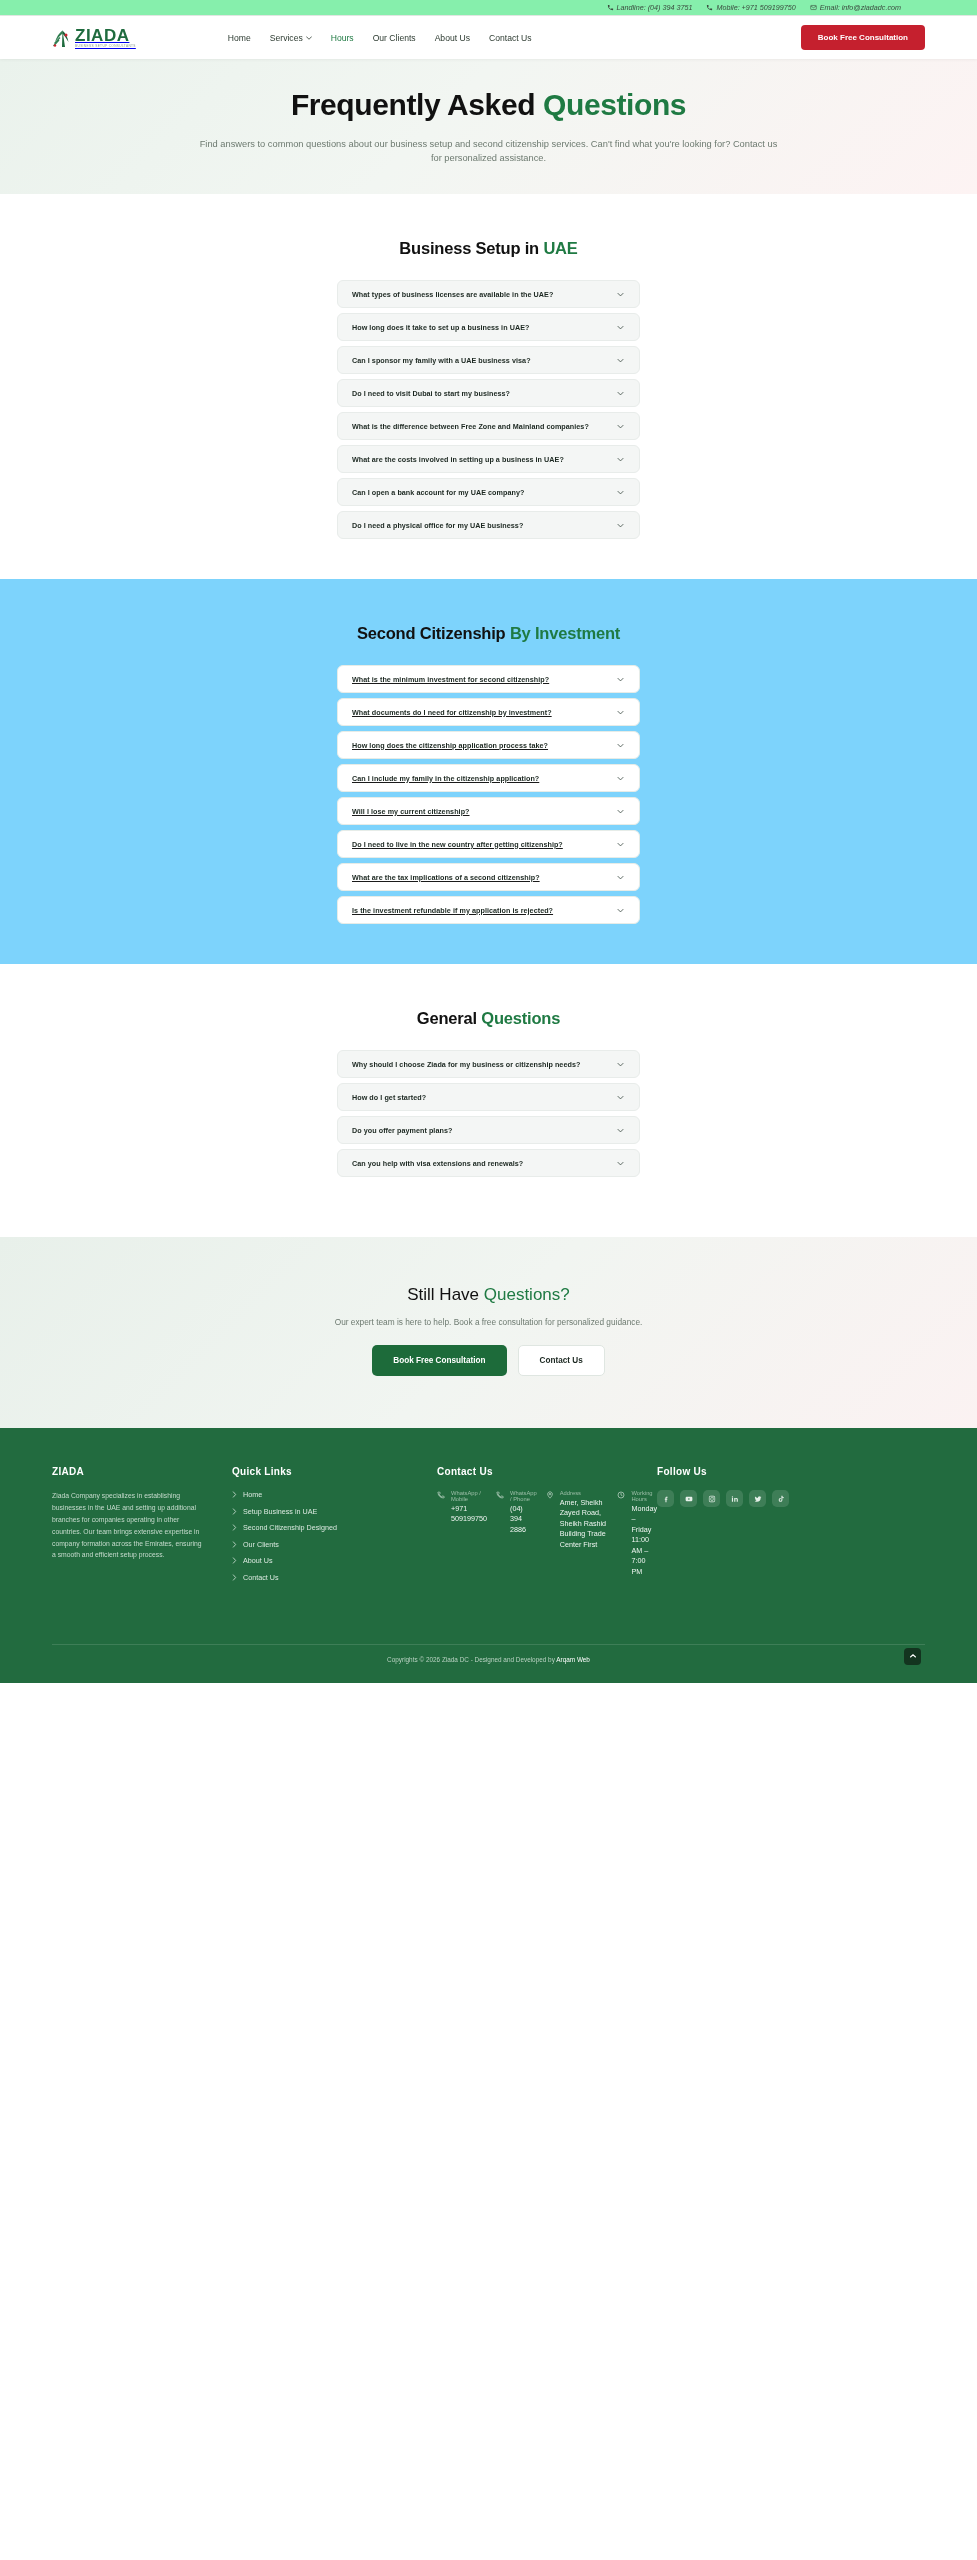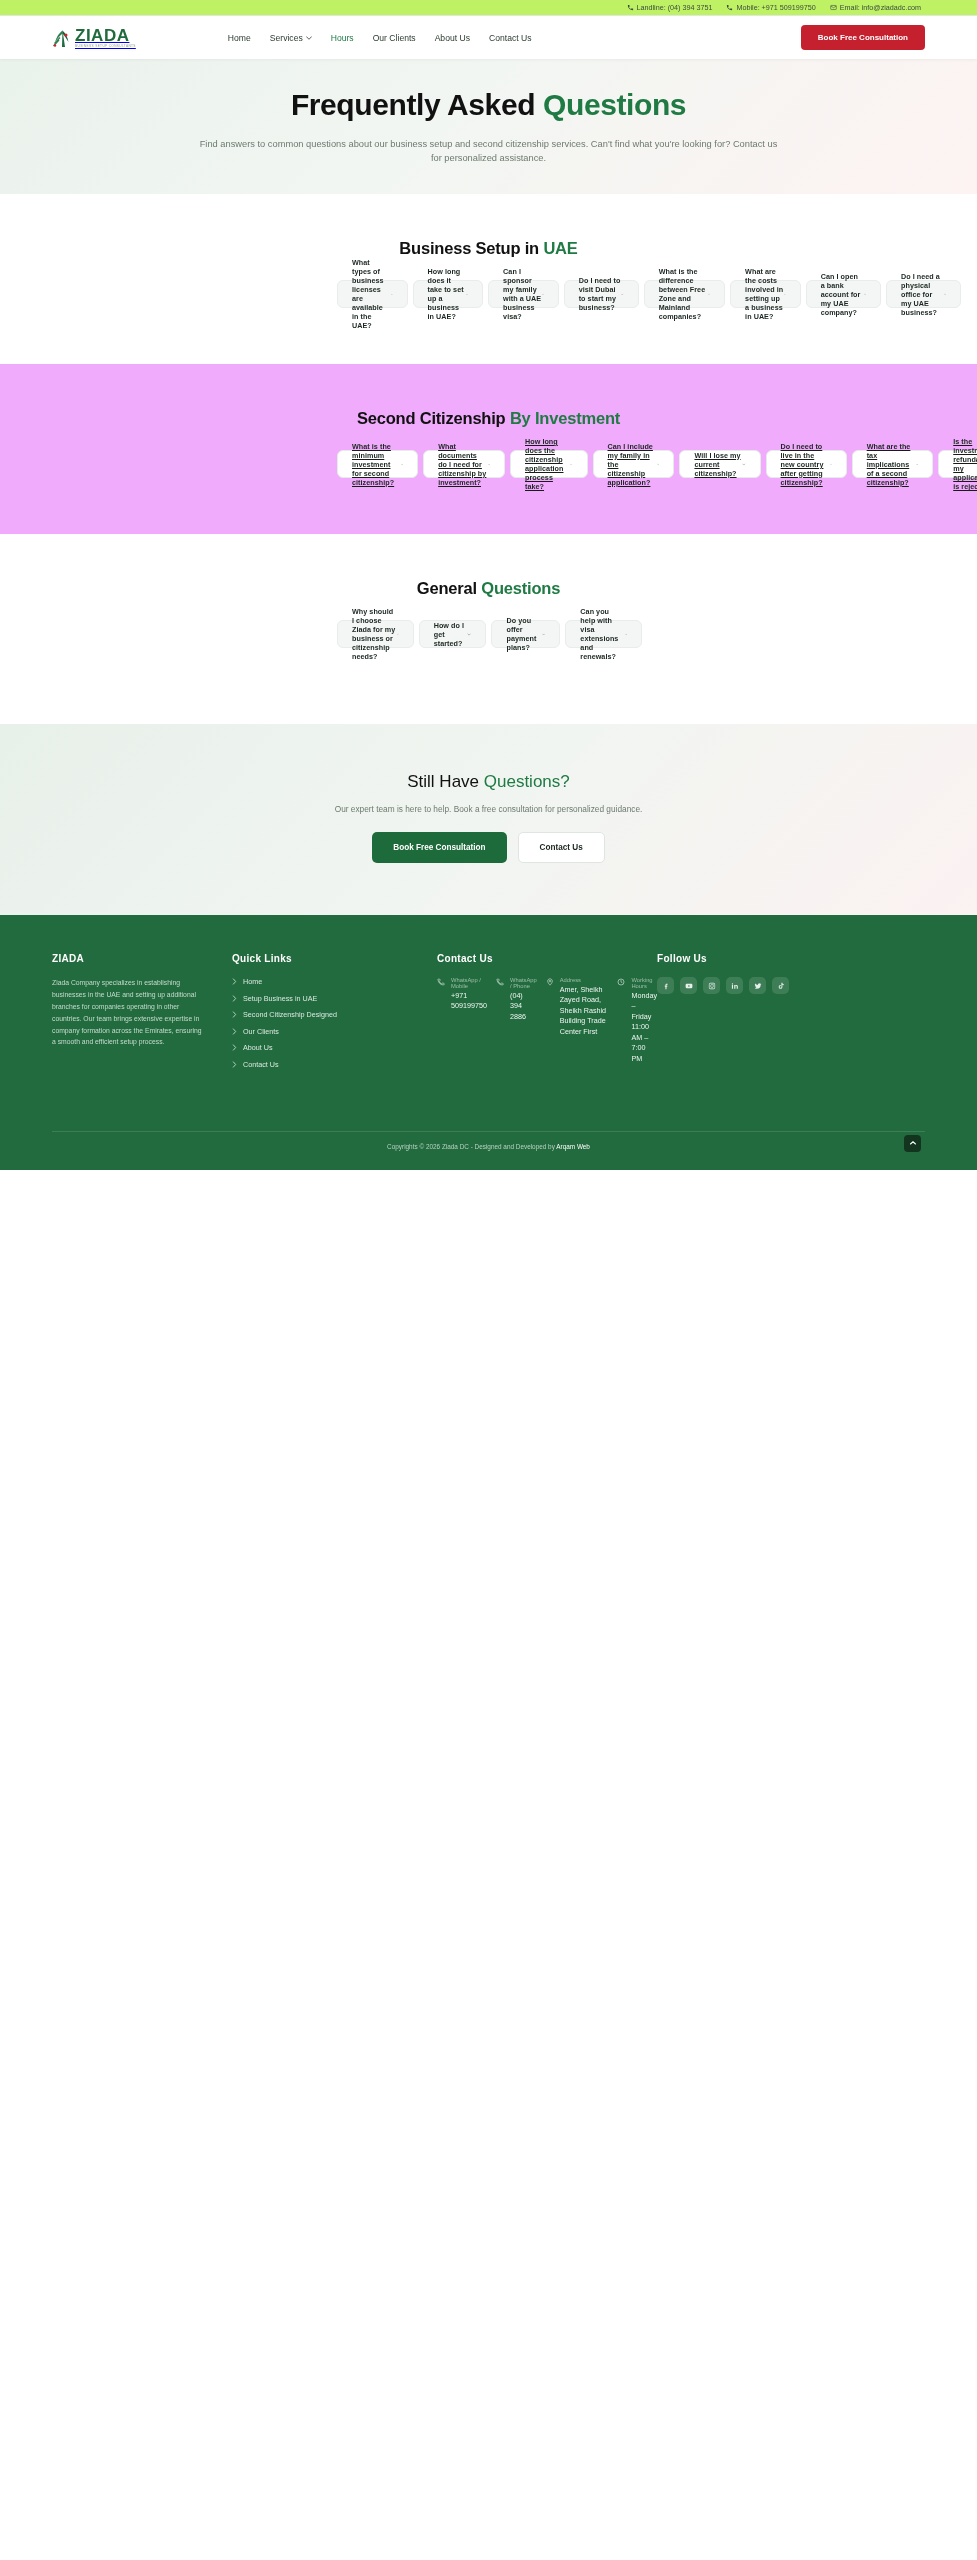--- a/index.html
+++ b/index.html
@@ -8,29 +8,30 @@
     font-family: "Liberation Sans", sans-serif;
     background: #ffffff;
     color: #1a1a1a;
     -webkit-font-smoothing: antialiased;
   }
   .page { width: 977px; position: relative; overflow: hidden; }
 
   
   .topbar {
     height: 16px;
-    background: #bef264;
+    background: #86efac;
     display: flex;
     align-items: center;
     justify-content: flex-end;
-    padding-right: 56px;
+    padding-right: 76px;
     gap: 14px;
     font-size: 7.2px;
     color: #3a4a3e;
     border-bottom: 1px solid #e2e9e3;
+    font-style: italic;
   }
   .topbar-item { display: flex; align-items: center; gap: 3px; white-space: nowrap; }
   .topbar-item svg { width: 7px; height: 7px; display: block; }
 
   
   .header {
     height: 43px;
     background: #ffffff;
     display: flex;
     align-items: center;
@@ -82,29 +83,29 @@
     color: #111111; margin-bottom: 15px;
   }
   .hero h1 .accent { color: #1f7a43; }
   .hero p {
     font-size: 9.3px; line-height: 1.55; color: #6d7a70;
     max-width: 580px;
   }
 
   
   .faq-section { padding: 45px 16px 40px; }
-  .faq-section.alt { background: #f0abfc; }
+  .faq-section.alt { background: #7dd3fc; }
   .faq-section.plain { background: #ffffff; }
   .section-title {
     text-align: center;
     font-size: 16.5px; font-weight: 700; color: #111111;
     margin-bottom: 22px; letter-spacing: -0.2px;
   }
   .section-title .accent { color: #1f7a43; }
-  .faq-list { width: 303px; margin: 16px auto; display: flex; flex-direction: row; gap: 5px; }
+  .faq-list { width: 303px; margin: 0 auto; display: flex; flex-direction: column; gap: 5px; }
   .faq-item {
     background: #f4f6f5;
     border: 1px solid #e8ecea;
     border-radius: 6px;
     height: 28px;
     display: flex; align-items: center;
     padding: 0 14px;
     cursor: pointer;
   }
   .faq-section.alt .faq-item { background: #ffffff; border-color: #e6ece8; text-decoration: underline; }

